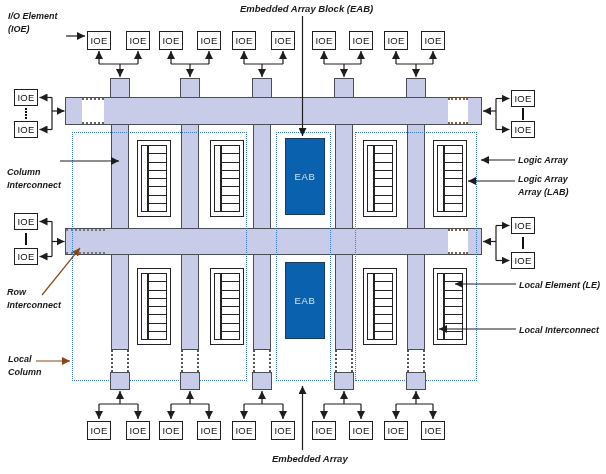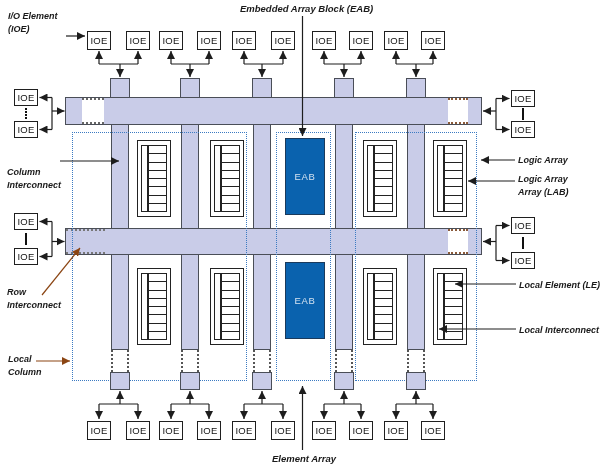--- a/index.html
+++ b/index.html
@@ -110,21 +110,21 @@
       <span>Logic Array</span>
       <span>Array (LAB)</span>
     </div>
   <div class="lbl" style="left:519px;top:279px">
       <span>Local Element (LE)</span>
     </div>
   <div class="lbl" style="left:519px;top:324px">
       <span>Local Interconnect</span>
     </div>
   <div class="lbl big" style="left:272px;top:452px">
-      <span>Element Array</span>
+      <span>Embedded Array</span>
     </div>
 
   <svg class="arrows" id="arr" width="606" height="474" viewBox="0 0 606 474">
     <defs>
       <marker id="ah" markerWidth="9" markerHeight="8" refX="8" refY="4" orient="auto" markerUnits="userSpaceOnUse">
           <path d="M0,0 L8,4 L0,8 Z"></path>
         </marker>
       <marker id="ahb" markerWidth="9" markerHeight="8" refX="8" refY="4" orient="auto" markerUnits="userSpaceOnUse">
           <path d="M0,0 L8,4 L0,8 Z"></path>
         </marker>

